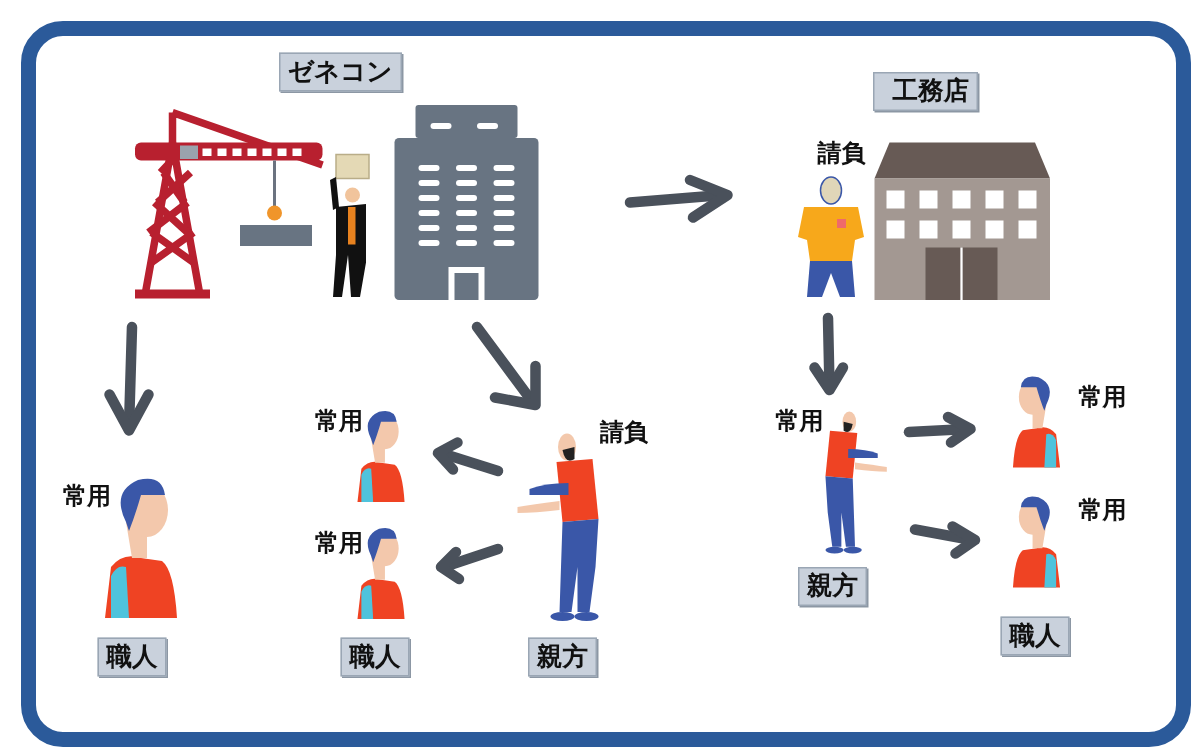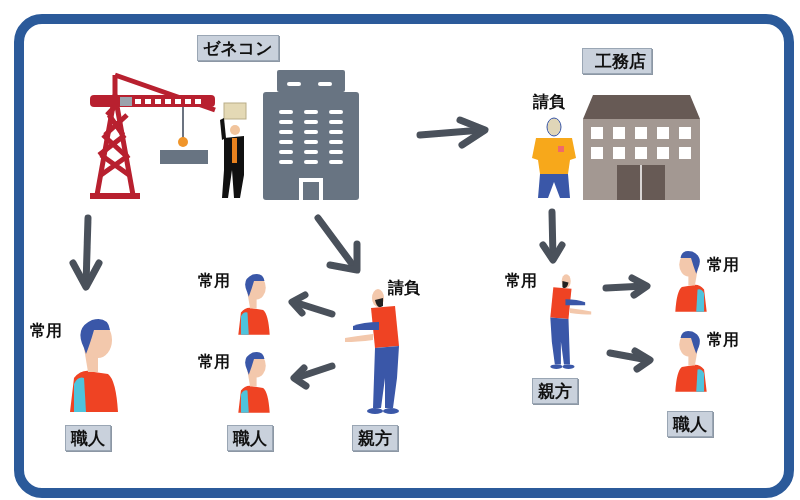--- a/index.html
+++ b/index.html
@@ -1,27 +1,27 @@
 <!DOCTYPE html>
 <html><head>
 <meta charset="utf-8">
 <style>
   html,body{margin:0;padding:0;background:#fff;}
   body{width:800px;height:500px;position:relative;overflow:hidden;font-family:"DejaVu Sans",sans-serif;}
   .frame{position:absolute;left:14px;top:14px;width:760px;height:464px;border:10px solid #2b5a9a;border-radius:28px;box-sizing:content-box;background:#fff;}
   .box{position:absolute;background:#c9d1dc;border:1px solid #9aa6b4;box-shadow:1px 1px 0 #8c97a4;font-weight:bold;color:#111;font-size:17px;line-height:24px;padding:0 5px;text-align:center;white-space:nowrap;}
-  .lbl{position:absolute;font-weight:bold;color:#111;font-size:16px;white-space:nowrap;}
+  .lbl{position:absolute;font-weight:bold;color:#111;font-size:16px;white-space:nowrap;margin-left:12px;}
   svg{position:absolute;overflow:visible;}
 </style>
 </head>
 <body>
 
 <div class="frame"></div>
 
-<div class="box" style="left:197px;top:35px;">ゼネコン</div>
+<div class="box" style="left:186px;top:35px;">ゼネコン</div>
 <div class="box" style="left:582px;top:48px;padding-left:12px;">工務店</div>
 <div class="box" style="left:65px;top:425px;">職人</div>
 <div class="box" style="left:227px;top:425px;">職人</div>
 <div class="box" style="left:352px;top:425px;">親方</div>
 <div class="box" style="left:532px;top:378px;">親方</div>
 <div class="box" style="left:667px;top:411px;">職人</div>
 
 <div class="lbl" style="left:533px;top:92px;">請負</div>
 <div class="lbl" style="left:388px;top:278px;">請負</div>
 <div class="lbl" style="left:505px;top:271px;">常用</div>

